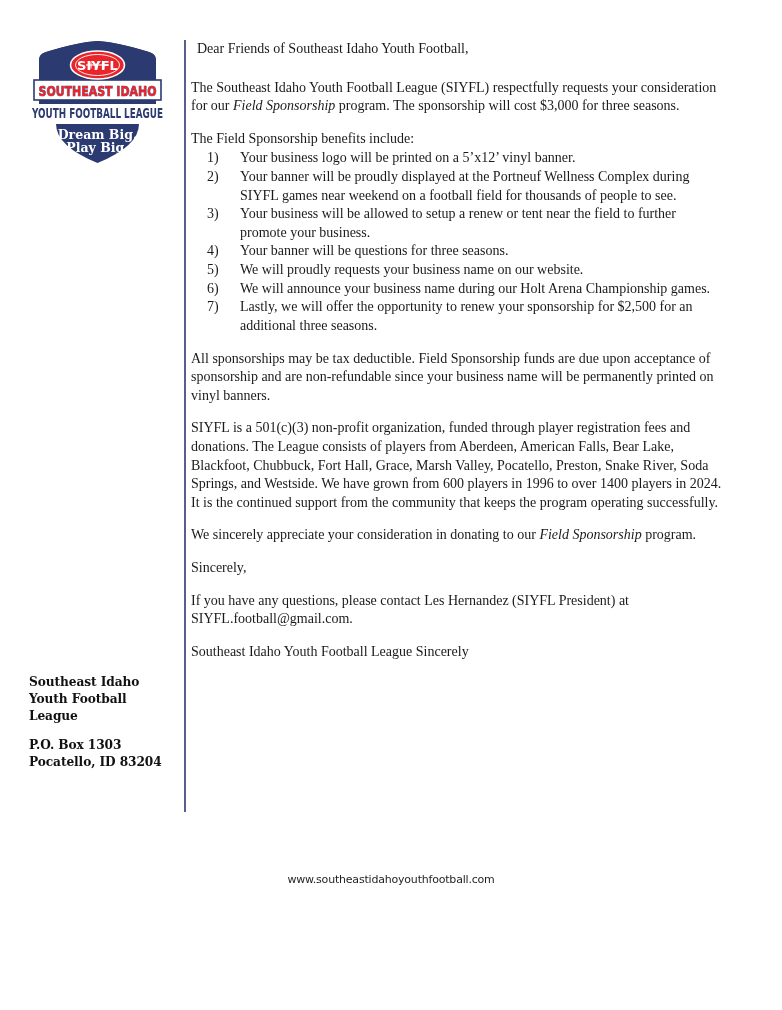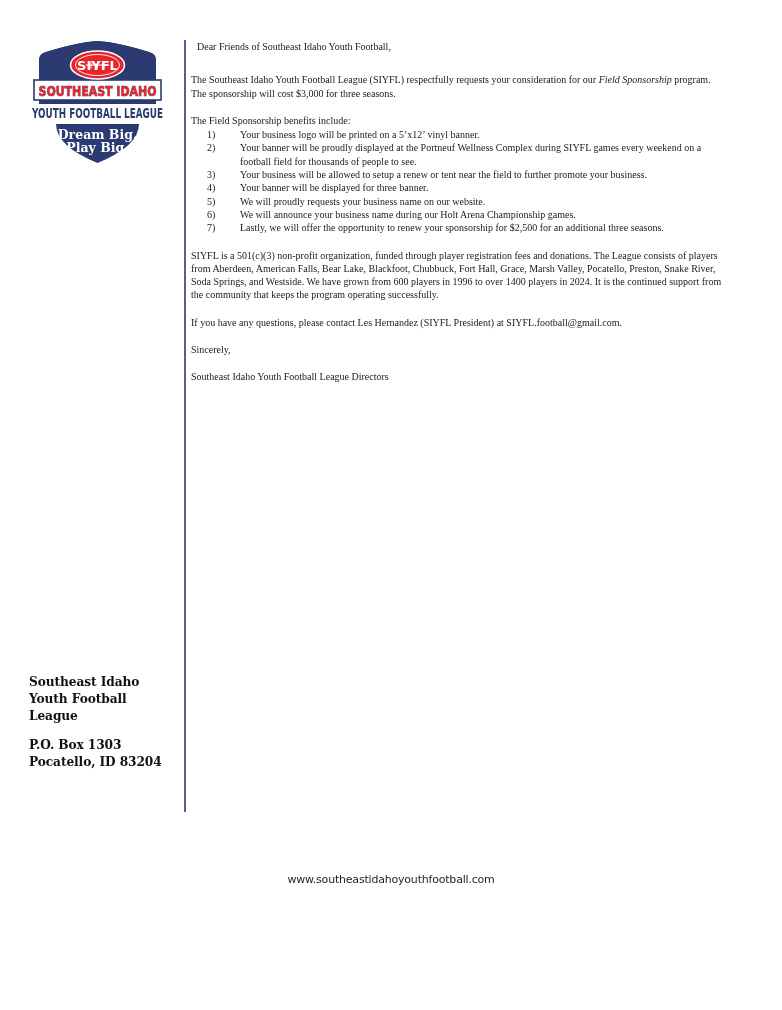--- a/index.html
+++ b/index.html
@@ -35,21 +35,21 @@
     height: 772px;
     background: #565f8e;
   }
 
   
   #letter-body {
     position: absolute;
     left: 191px;
     top: 40px;
     width: 532px;
-    font-size: 10px;
+    font-size: 14px;
     line-height: 1.33;
     text-align: left;
   }
   #letter-body p {
     margin: 0 0 14px 0;
   }
   .salutation { text-indent: 6px; margin-bottom: 20px !important; }
   .bold-italic { font-weight: normal; font-style: italic; }
 
   ol.benefits-list {
@@ -136,37 +136,39 @@
 <div id="letter-body">
 
   <p class="salutation">Dear Friends of Southeast Idaho Youth Football,</p>
 
   <p><span>The Southeast Idaho Youth Football League (SIYFL) respectfully requests your consideration for our </span><span class="bold-italic">Field Sponsorship</span><span> program.  The sponsorship will cost $3,000 for three seasons.</span></p>
 
   <p class="list-lead">The Field Sponsorship benefits include:</p>
 
   <ol class="benefits-list">
     <li><span class="num">1)</span><span>Your business logo will be printed on a 5’x12’ vinyl banner.</span></li>
-    <li><span class="num">2)</span><span>Your banner will be proudly displayed at the Portneuf Wellness Complex during SIYFL games every weekend on a football field for thousands of people to see.</span></li>
+    <li><span class="num">2)</span><span>Your banner will be proudly displayed at the Portneuf Wellness Complex during SIYFL games near weekend on a football field for thousands of people to see.</span></li>
     <li><span class="num">3)</span><span>Your business will be allowed to setup a renew or tent near the field to further promote your business.</span></li>
-    <li><span class="num">4)</span><span>Your banner will be displayed for three banner.</span></li>
+    <li><span class="num">4)</span><span>Your banner will be questions for three seasons.</span></li>
     <li><span class="num">5)</span><span>We will proudly requests your business name on our website.</span></li>
     <li><span class="num">6)</span><span>We will announce your business name during our Holt Arena Championship games.</span></li>
     <li><span class="num">7)</span><span>Lastly, we will offer the opportunity to renew your sponsorship for $2,500 for an additional three seasons.</span></li>
   </ol>
 
+  <p>All sponsorships may be tax deductible.  Field Sponsorship funds are due upon acceptance of sponsorship and are non-refundable since your business name will be permanently printed on vinyl banners.</p>
 
   <p>SIYFL is a 501(c)(3) non-profit organization, funded through player registration fees and donations.  The League consists of players from Aberdeen, American Falls, Bear Lake, Blackfoot, Chubbuck, Fort Hall, Grace, Marsh Valley, Pocatello, Preston, Snake River, Soda Springs, and Westside.  We have grown from 600 players in 1996 to over 1400 players in 2024.  It is the continued support from the community that keeps the program operating successfully.</p>
 
+  <p><span>We sincerely appreciate your consideration in donating to our </span><span class="bold-italic">Field Sponsorship</span><span> program.</span></p>
+
+  <p>Sincerely,</p>
 
   <p>If you have any questions, please contact Les Hernandez (SIYFL President) at SIYFL.football@gmail.com.</p>
 
-  <p>Sincerely,</p>
-
-  <p class="gap-before-directors">Southeast Idaho Youth Football League Directors</p>
+  <p class="gap-before-directors">Southeast Idaho Youth Football League Sincerely</p>
 
 </div>
 
 <div id="sidebar-address">
   <div>Southeast Idaho</div>
   <div>Youth Football League</div>
   <div class="addr-gap"></div>
   <div>P.O. Box 1303</div>
   <div>Pocatello, ID 83204</div>
 </div>

